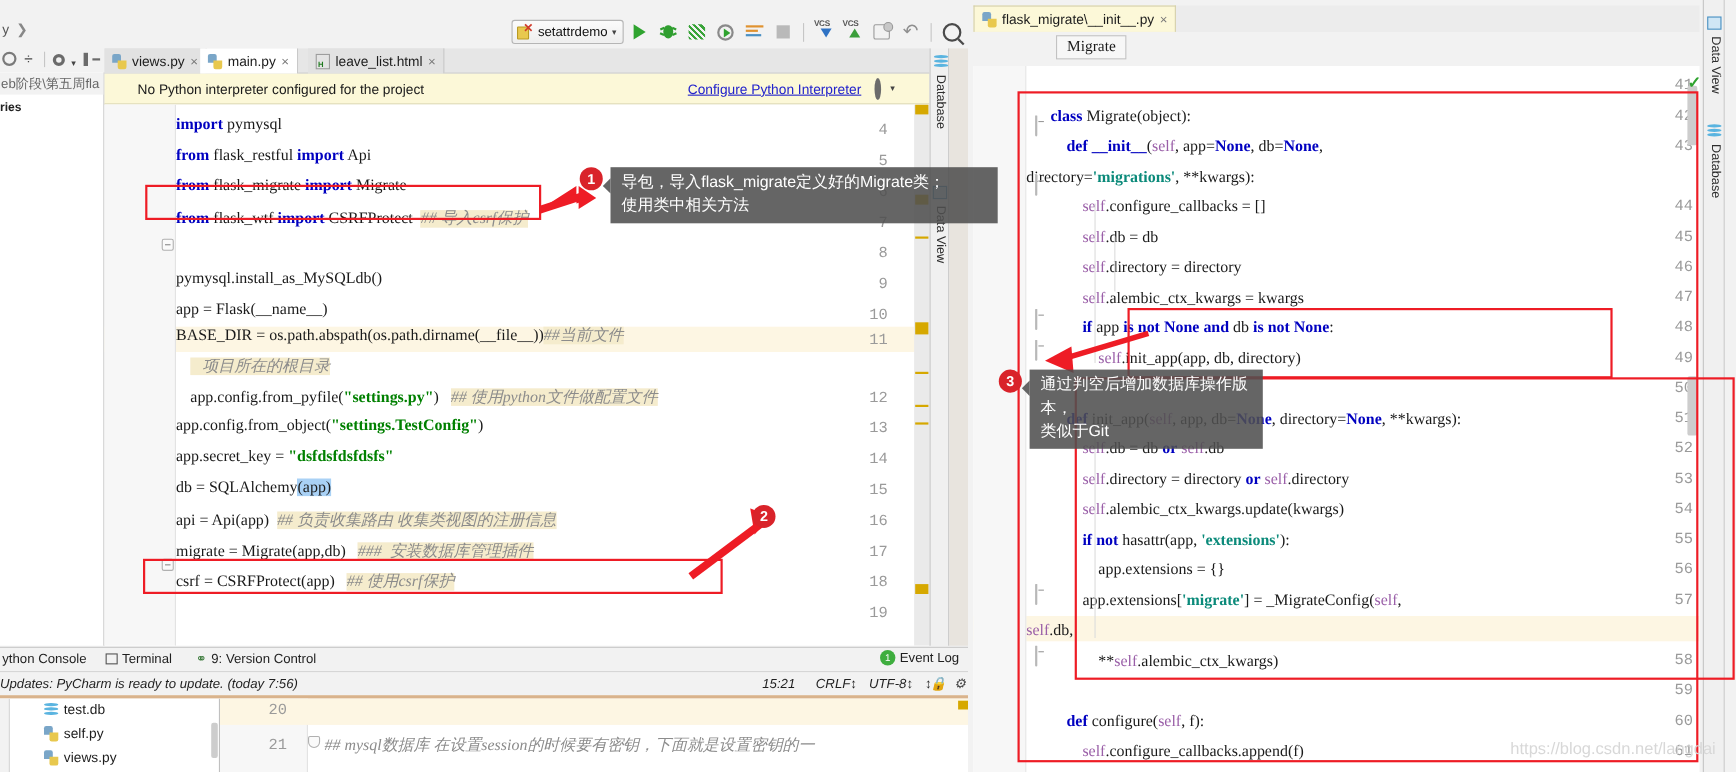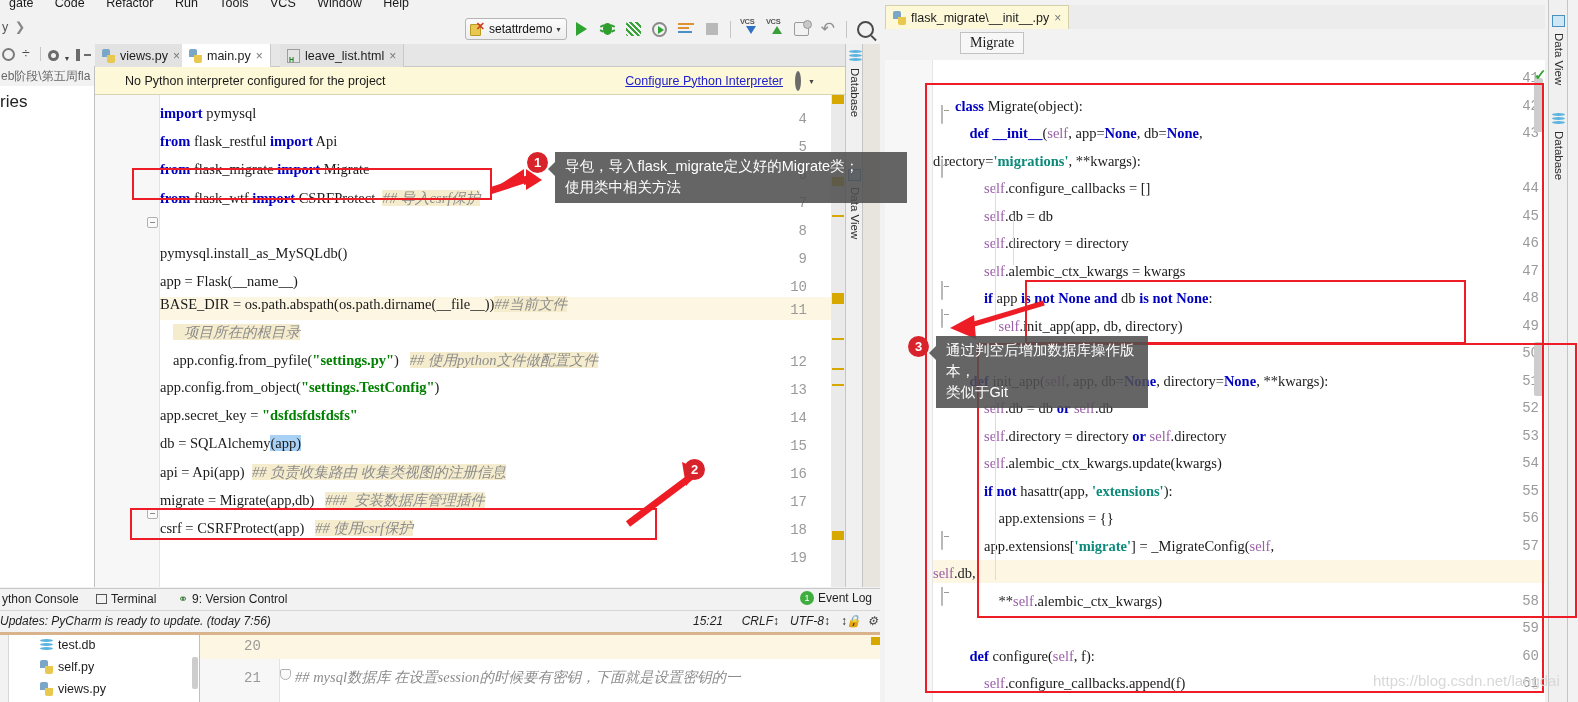--- a/index.html
+++ b/index.html
@@ -109,22 +109,22 @@
   .iconstrip .ic { position: absolute; top: 3px; }
 
   
   .projpanel {
     position: absolute; left: 0; top: 66px; width: 95px; height: 521px;
     background: #fff; border-right: 1px solid #c0c0c0; overflow: hidden;
   }
   .projpath { position: absolute; left: 0; top: 0; width: 95px; height: 20px;
     background: #f2f2f2; font-size: 12px; color: #666; padding-left: 1px;
     line-height: 20px; white-space: nowrap; }
-  .projitem { position: absolute; left: 0; font-size: 17px; color: #222;
-    white-space: nowrap; }
+  .projitem { position: absolute; left: 0; font-size: 11px; color: #222;
+    white-space: nowrap; font-weight: bold; }
 
   
   .tabsrow { position: absolute; left: 95px; top: 44px; width: 750px; height: 23px;
     background: #e6e6e6; border-bottom: 1px solid #c9c9c9; }
   .etab { position: absolute; top: 0; height: 23px; display: flex;
     align-items: center; gap: 5px; padding: 0 7px; font-size: 12.5px;
     border-right: 1px solid #c9c9c9; color: #1c1c1c; }
   .etab.sel { background: #ffffff; }
   .etab.unsel { background: #e2e2e2; }
   .pyico { width: 13px; height: 14px; position: relative; flex: none; }
@@ -265,30 +265,20 @@
   .greencheck { position: absolute; color: #2fa32f; font-size: 15px; font-weight: bold; }
   .sbthumb { position: absolute; background: #cdcdcd; border-radius: 2px; }
 </style>
 </head>
 <body>
 
 <div id="root">
 
   <div id="left-window">
 
-    <div class="menubar">
-      <span class="mi">gate</span>
-      <span class="mi">Code</span>
-      <span class="mi">Refactor</span>
-      <span class="mi">Run</span>
-      <span class="mi">Tools</span>
-      <span class="mi">VCS</span>
-      <span class="mi">Window</span>
-      <span class="mi">Help</span>
-    </div>
 
     <div class="crumbrow">
       <div class="crumb">
         <span>y</span>
         <span class="chev">❯</span>
       </div>
     </div>
 
     <div class="toolbar">
       <div class="runcfg">

